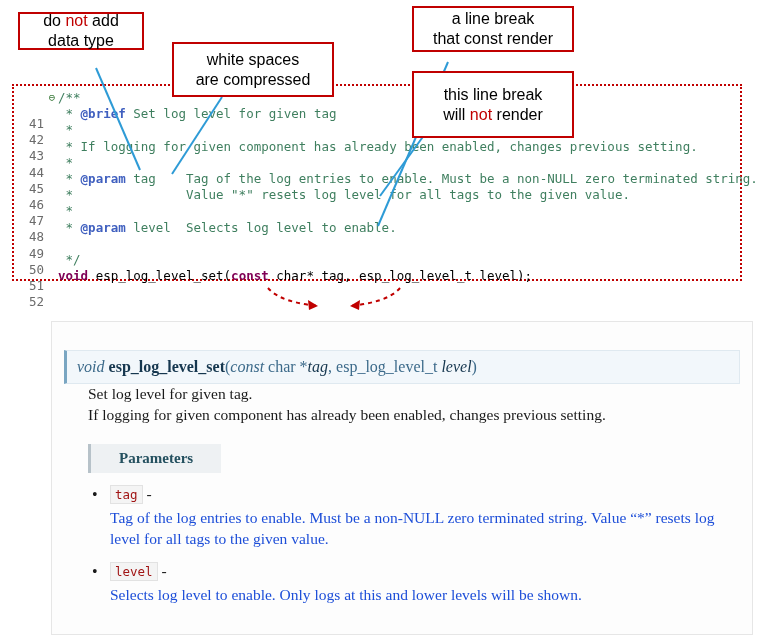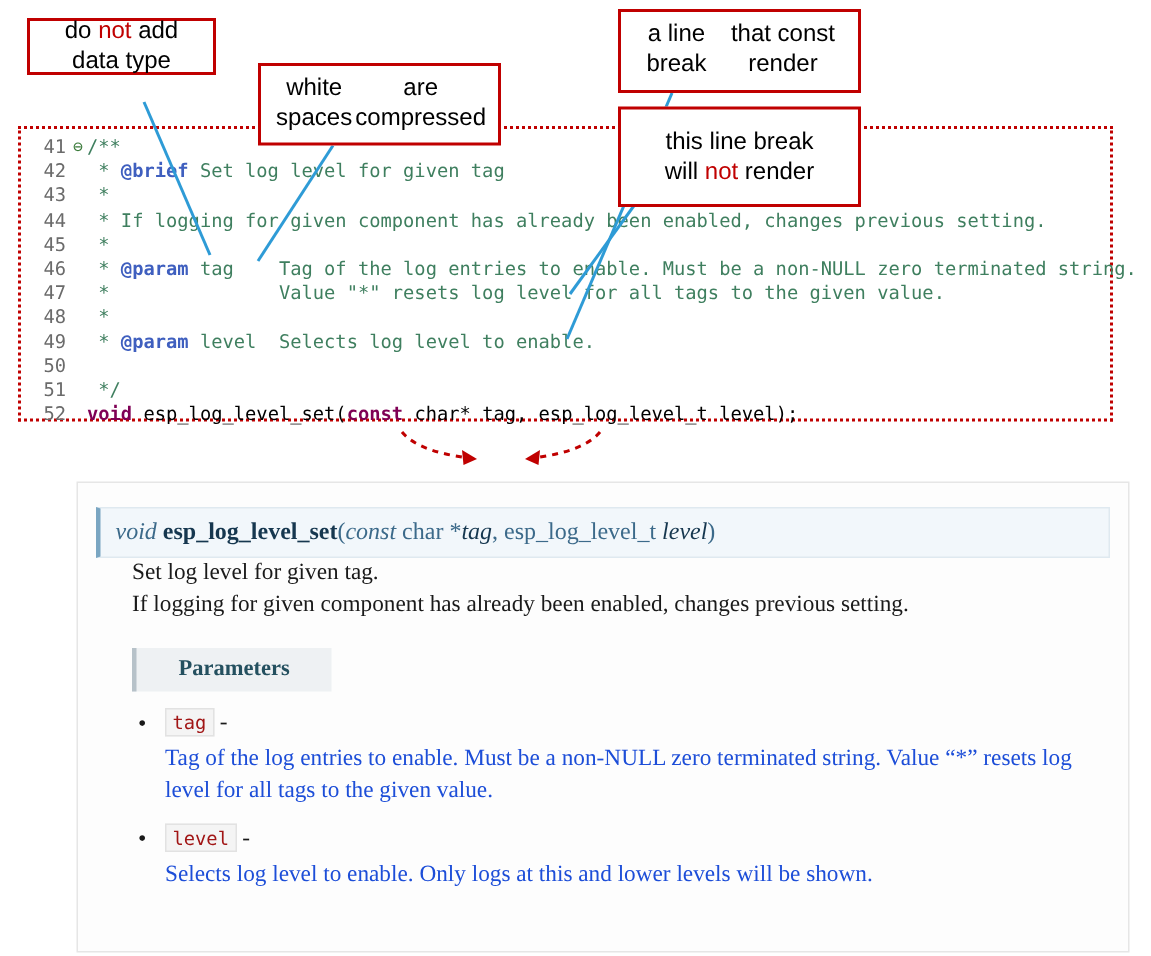--- a/index.html
+++ b/index.html
@@ -40,29 +40,30 @@
     display: flex;
     flex-direction: column;
     justify-content: center;
   }
   #callout-whitespace {
     left: 172px;
     top: 42px;
     width: 162px;
     height: 55px;
     display: flex;
-    flex-direction: row;
+    flex-direction: column;
     justify-content: center;
   }
   #callout-linebreak-render {
     left: 412px;
     top: 6px;
     width: 162px;
-    height: 56px;
-    display: flex;
+    height: 46px;
+    display: flex;
+    flex-direction: column;
     justify-content: center;
   }
   #callout-linebreak-norender {
     left: 412px;
     top: 71px;
     width: 162px;
     height: 67px;
     display: flex;
     flex-direction: column;
     justify-content: center;
@@ -99,20 +100,21 @@
     height: 16.2px;
     white-space: pre;
   }
   .gutter {
     width: 30px;
     min-width: 30px;
     text-align: right;
     color: #6b6b6b;
     padding-right: 2px;
     user-select: none;
+    margin-top: 26px;
   }
   .fold {
     width: 12px;
     min-width: 12px;
     text-align: center;
     color: #3a7a3a;
     font-size: 11px;
     user-select: none;
   }
   .code-text {
@@ -128,21 +130,21 @@
     position: absolute;
     left: 52px;
     top: 322px;
     width: 700px;
     height: 312px;
     background: #fdfdfd;
     box-shadow: 0 0 0 1px #e6e6e6;
     z-index: 2;
   }
   #doc-signature {
-    margin: 16px 12px 0 12px;
+    margin: 28px 12px 0 12px;
     background: #f2f7fb;
     border-left: 3px solid #7aa6c2;
     border-top: 1px solid #dfe9f0;
     border-right: 1px solid #dfe9f0;
     border-bottom: 1px solid #dfe9f0;
     padding: 7px 10px;
     font-family: "Liberation Serif", serif;
     font-size: 16px;
     color: #3c6a8a;
   }

